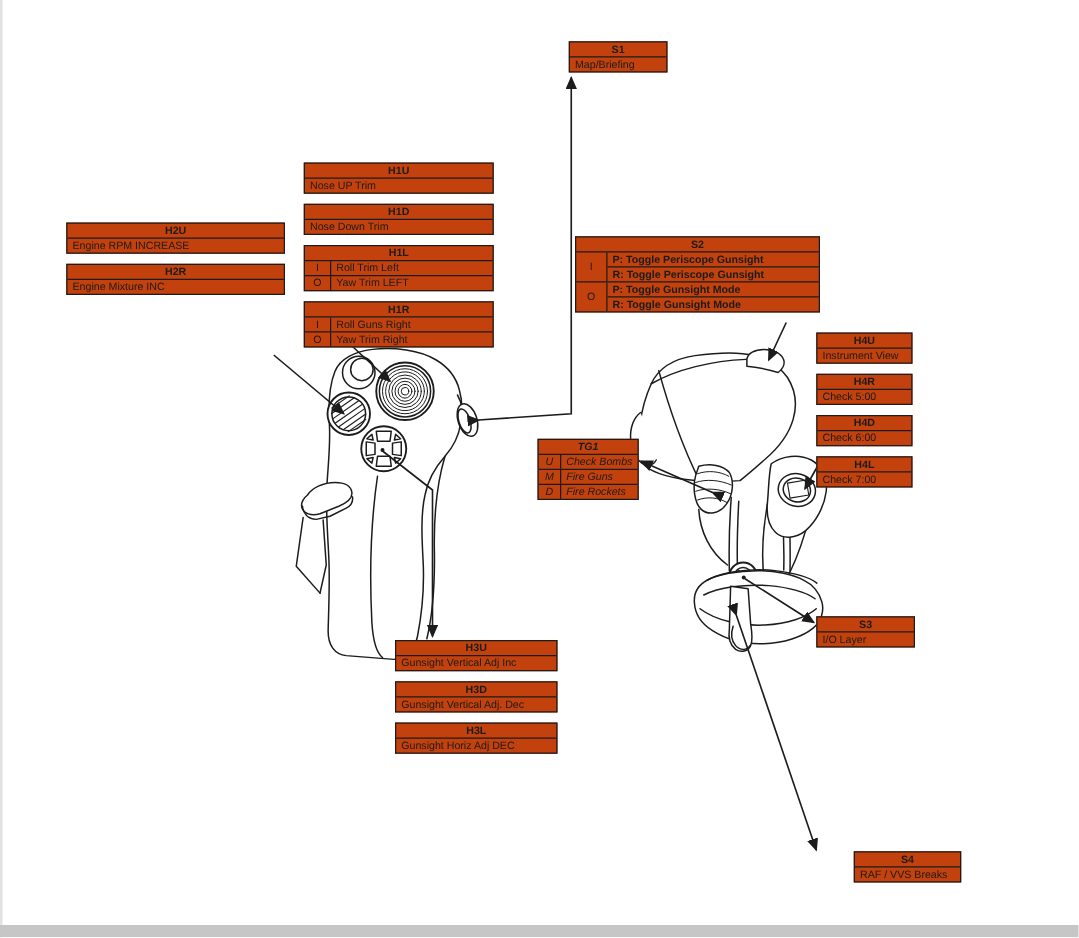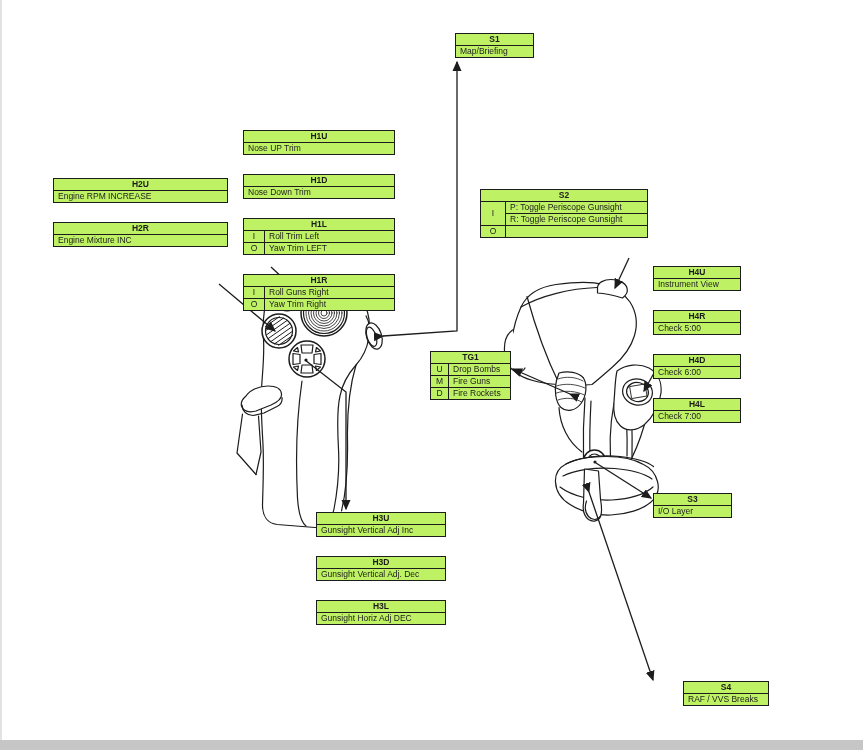--- a/index.html
+++ b/index.html
@@ -2,41 +2,41 @@
 <html><head>
 <meta charset="utf-8">
 <style>
   html,body{margin:0;padding:0;background:#fff;}
   .canvas{position:relative;width:863px;height:750px;background:#ffffff;overflow:hidden;
           font-family:"Liberation Sans",sans-serif;color:#1c1c1c;}
   .edge-left{position:absolute;left:0;top:0;width:2px;height:750px;background:#e2e2e2;}
   .edge-bottom{position:absolute;left:0;top:740px;width:863px;height:10px;background:#c6c6c6;}
   svg.art{position:absolute;left:0;top:0;z-index:1;}
   .cluster{position:absolute;z-index:2;font-size:8.5px;line-height:11px;}
-  .sec{border:1.6px solid #1c1c1c;background:#bef264;}
-  .sec + .sec{margin-top:19px;}
+  .sec{border:1.6px solid #1c1c1c;background:#c2410c;}
+  .sec + .sec{margin-top:8px;}
   .hdr{font-weight:bold;text-align:center;height:11px;border-bottom:1.2px solid #1c1c1c;}
   .hdr.noline{border-bottom:none;}
   .row{display:flex;height:11px;border-top:1.2px solid #1c1c1c;}
   .key{flex:0 0 20px;width:20px;text-align:center;border-right:1.2px solid #1c1c1c;}
   .val{flex:1;padding-left:4px;white-space:nowrap;overflow:hidden;}
   
   .group{display:flex;border-top:1.2px solid #1c1c1c;}
   .gkey{flex:0 0 24px;display:flex;align-items:center;justify-content:center;
         border-right:1.2px solid #1c1c1c;}
-  .gvals{flex:1;}
+  .gvals{flex:1;font-weight:bold;}
   .gv{height:11px;padding-left:4px;white-space:nowrap;}
   .gv + .gv{border-top:1.2px solid #1c1c1c;}
   
   #c-s1 {left:455px;top:33px;width:79px;}
   #c-h1 {left:243px;top:130px;width:152px;border-radius:23px;}
   #c-h2 {left:53px; top:178px;width:175px;}
-  #c-s2 {left:480px;top:189px;width:168px;}
-  #c-h4 {left:653px;top:266px;width:88px;}
-  #c-tg1{left:430px;top:351px;width:81px;}
+  #c-s2 {left:460px;top:189px;width:196px;}
+  #c-h4 {left:653px;top:266px;width:77px;}
+  #c-tg1{left:430px;top:351px;width:81px;font-style:italic;}
   #c-h3 {left:316px;top:512px;width:130px;}
   #c-s3 {left:653px;top:493px;width:79px;}
   #c-s4 {left:683px;top:681px;width:86px;}
 </style>
 </head>
 <body>
 
 <div class="canvas">
 
   <svg class="art" width="863" height="750" viewBox="0 0 863 750">
@@ -267,20 +267,24 @@
       <div class="hdr noline">S2</div>
       <div class="group">
         <div class="gkey">I</div>
         <div class="gvals">
           <div class="gv">P: Toggle Periscope Gunsight</div>
           <div class="gv">R: Toggle Periscope Gunsight</div>
         </div>
       </div>
       <div class="group">
         <div class="gkey">O</div>
+        <div class="gvals">
+          <div class="gv">P: Toggle Gunsight Mode</div>
+          <div class="gv">R: Toggle Gunsight Mode</div>
+        </div>
       </div>
     </div>
   </div>
 
   <div class="cluster" id="c-h4">
     <div class="sec">
       <div class="hdr">H4U</div>
       <div class="row" style="border-top:none">
         <span class="val">Instrument View</span>
         </div>
@@ -303,21 +307,21 @@
         <span class="val">Check 7:00</span>
         </div>
     </div>
   </div>
 
   <div class="cluster" id="c-tg1">
     <div class="sec">
       <div class="hdr">TG1</div>
       <div class="row" style="border-top:none">
         <span class="key" style="flex-basis:17px;width:17px">U</span>
-        <span class="val">Drop Bombs</span>
+        <span class="val">Check Bombs</span>
         </div>
       <div class="row">
         <span class="key" style="flex-basis:17px;width:17px">M</span>
         <span class="val">Fire Guns</span>
         </div>
       <div class="row">
         <span class="key" style="flex-basis:17px;width:17px">D</span>
         <span class="val">Fire Rockets</span>
         </div>
     </div>

